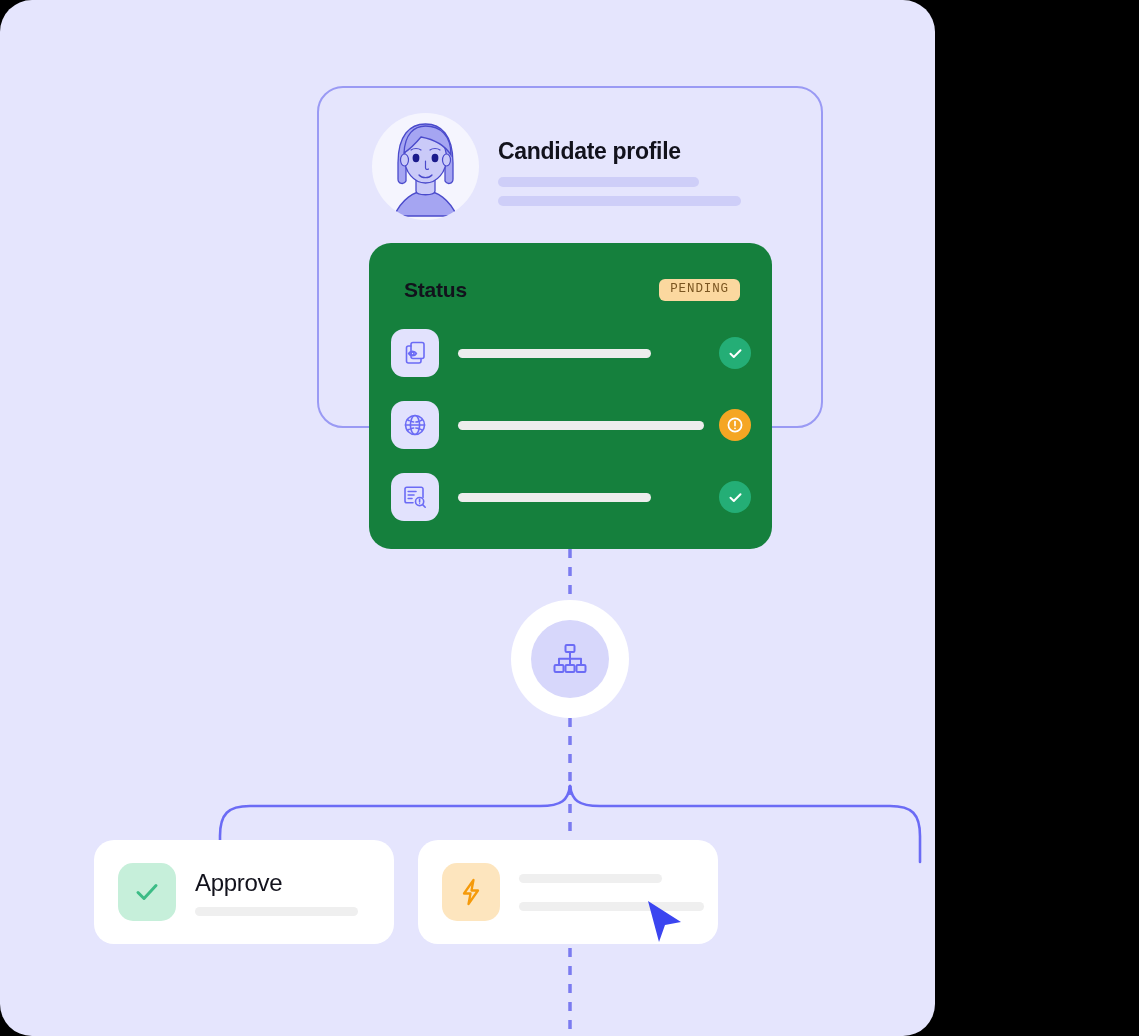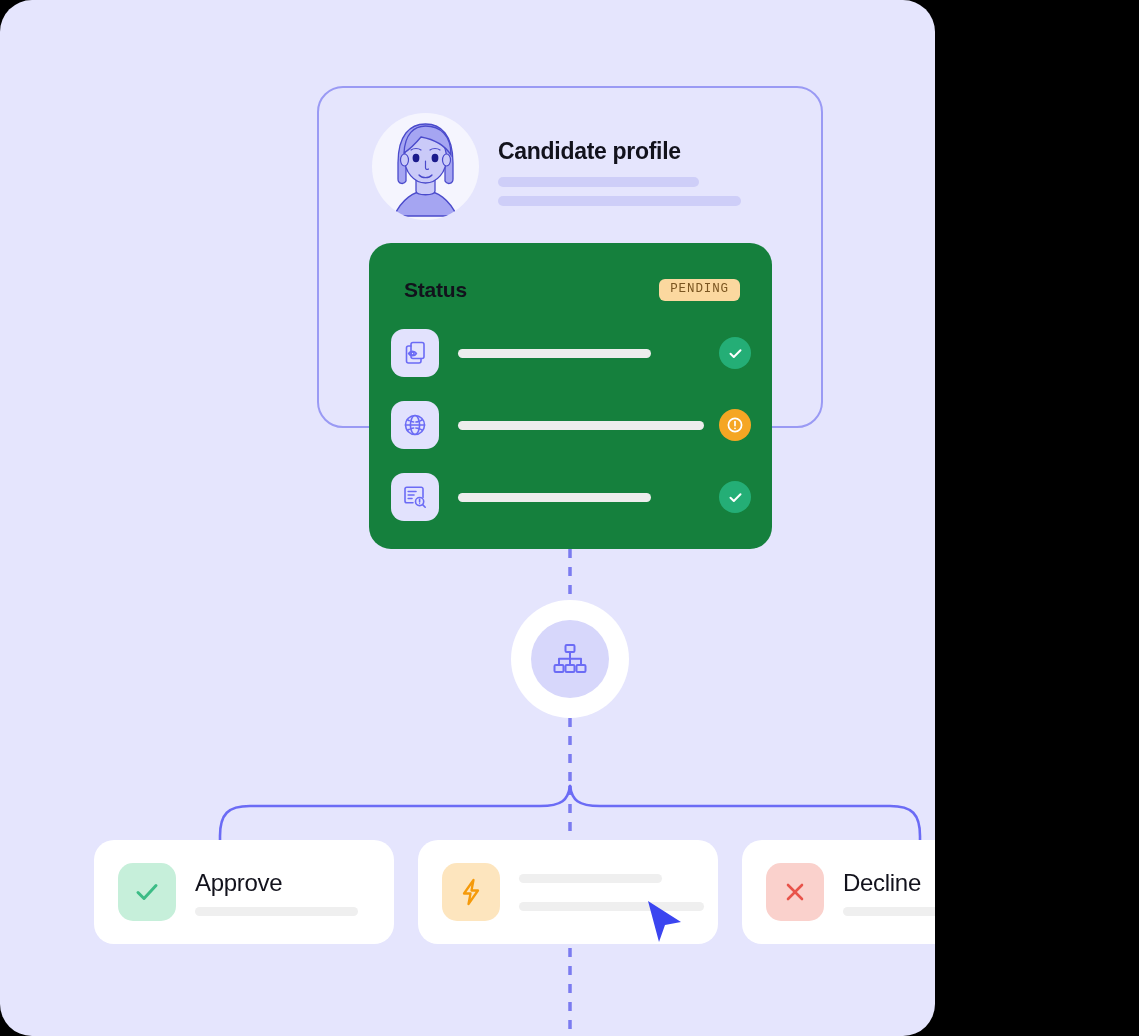--- a/index.html
+++ b/index.html
@@ -412,30 +412,18 @@
       </svg>
     </span>
     <span class="action-body">
       <span class="stack-skel">
         <span class="action-skel m1"></span>
         <span class="action-skel m2"></span>
       </span>
     </span>
   </div>
 
-  <div class="action-card" id="card-decline">
-    <span class="action-icon red">
-      <svg width="30" height="30" viewBox="0 0 30 30" fill="none" stroke="#E8534A" stroke-width="2.6" stroke-linecap="round">
-        <path d="M8 8 L22 22"></path>
-        <path d="M22 8 L8 22"></path>
-      </svg>
-    </span>
-    <span class="action-body">
-      <span class="action-label" style="display:block;">Decline</span>
-      <span class="action-skel sb" style="display:block;"></span>
-    </span>
-  </div>
 
   <svg id="cursor" viewBox="0 0 40 48">
     <path d="M3 1 L36 22 L20 25 L14 42 Z" fill="#3B45F0"></path>
   </svg>
 
 </div>
 
 </body></html>

